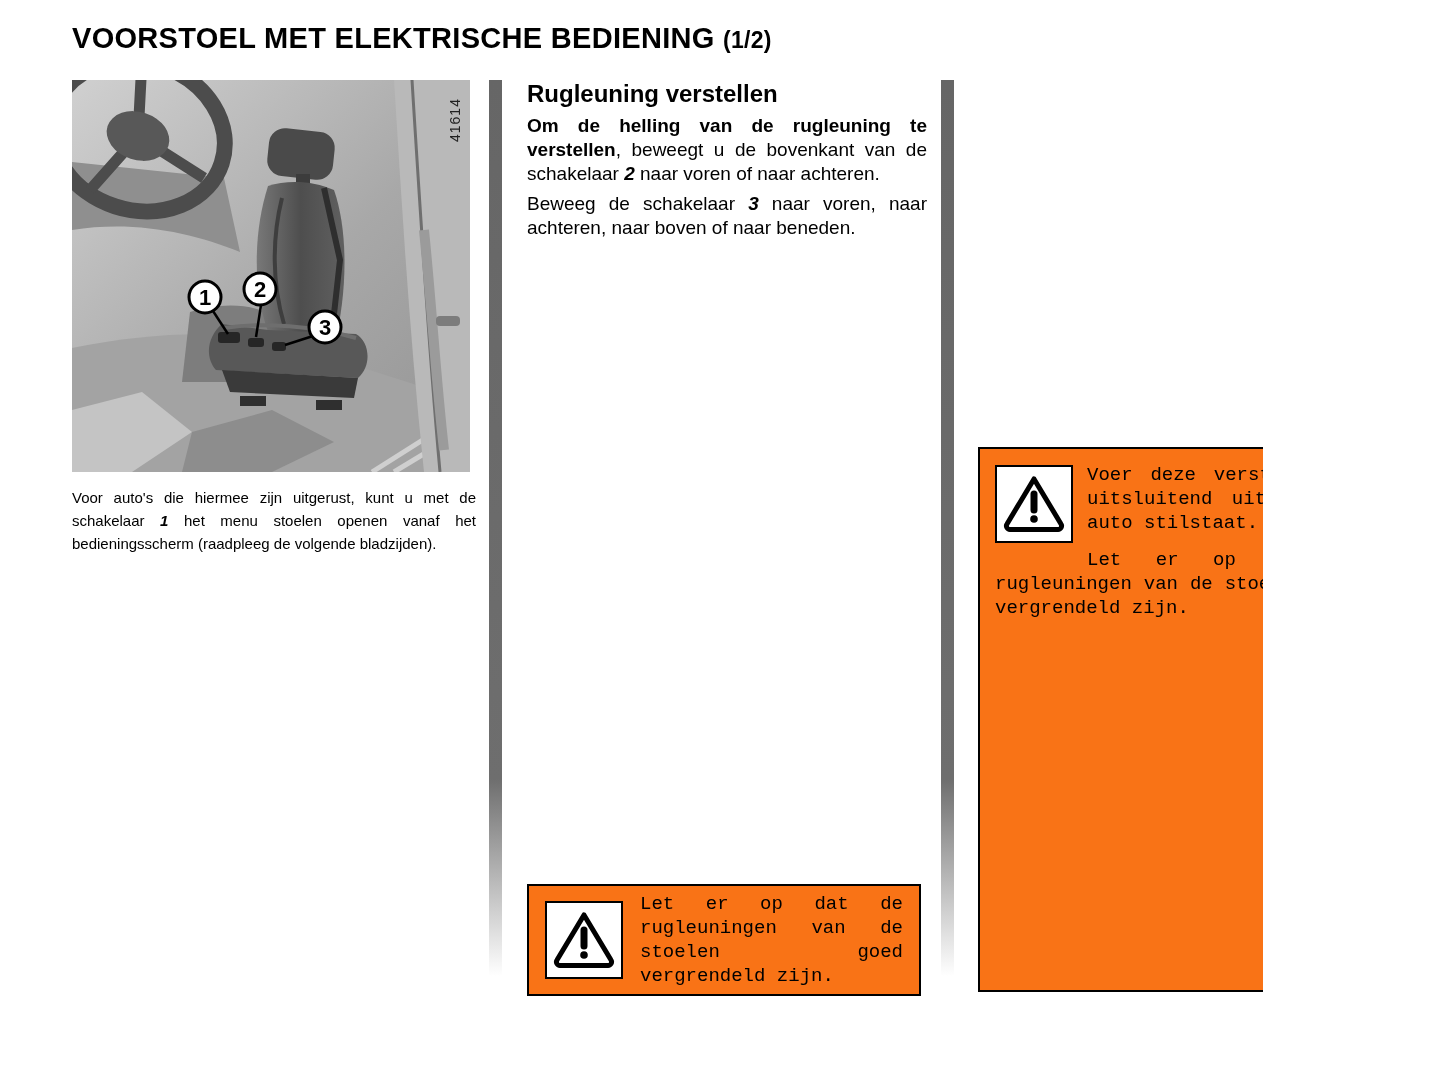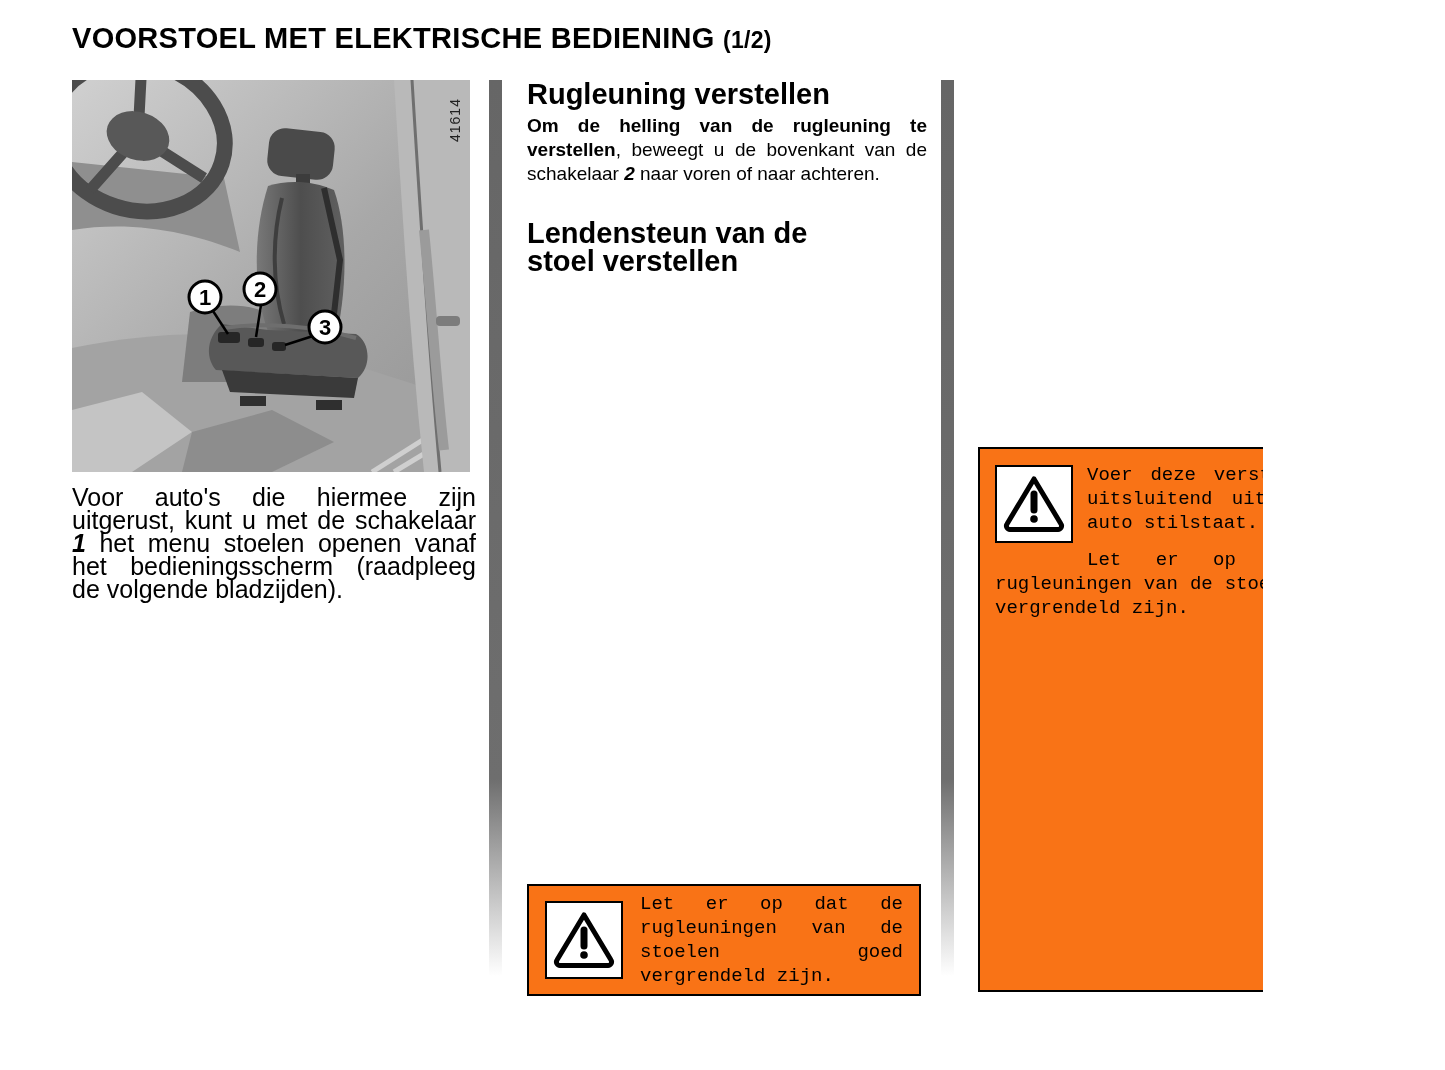--- a/index.html
+++ b/index.html
@@ -30,21 +30,21 @@
     left: 72px; top: 80px;
     width: 398px; height: 392px;
   }
   .figure svg { display: block; width: 100%; height: 100%; }
 
   .caption {
     position: absolute;
     left: 72px; top: 486px;
     width: 404px;
     margin: 0;
-    font-size: 25px;
+    font-size: 15px;
     line-height: 23px;
     text-align: justify;
   }
 
   .vbar {
     position: absolute;
     top: 80px;
     width: 13px;
     height: 896px;
     background: linear-gradient(to bottom, #666666 0%, #6e6e6e 78%, #ffffff 100%);
@@ -52,21 +52,21 @@
   .vbar.left  { left: 489px; }
   .vbar.right { left: 941px; }
 
   .mid {
     position: absolute;
     left: 527px; top: 80px;
     width: 400px;
   }
   .mid h2 {
     margin: 0;
-    font-size: 29px;
+    font-size: 24px;
     line-height: 28px;
     font-weight: 700;
     width: 355px;
   }
   .mid .h2-2 { margin-top: 33px; }
   .mid p.body {
     margin: 6px 0 0;
     font-size: 19px;
     line-height: 24px;
     text-align: justify;
@@ -211,21 +211,21 @@
 
   <p class="caption"><span>Voor auto's die hiermee zijn uitgerust, kunt u met de schakelaar </span><b class="it">1</b><span> het menu stoelen openen vanaf het bedieningsscherm (raadpleeg de volgende bladzijden).</span></p>
 
   <div class="vbar left"></div>
   <div class="vbar right"></div>
 
   <div class="mid">
     <h2>Rugleuning verstellen</h2>
     <p class="body"><b>Om de helling van de rugleuning te verstellen</b><span>, beweegt u de bovenkant van de schakelaar </span><b class="it">2</b><span> naar voren of naar achteren.</span></p>
 
-    <h2 class="h2-2">Lendensteun van de stoel verstellen</h2>
+    <p class="body"><span>Beweeg de schakelaar </span><b class="it">3</b><span> naar voren, naar achteren, naar boven of naar beneden.</span></p>
   </div>
 
   <div class="warnbox mid-warn">
     <span class="warn-icon">
       <svg viewBox="0 0 64 64">
         <path d="M32 7 L59 52 a3.5 3.5 0 0 1 -3 5.4 L8 57.4 a3.5 3.5 0 0 1 -3 -5.4 Z" fill="none" stroke="#000" stroke-width="5" stroke-linejoin="round"></path>
         <path d="M32 22 L32 38" stroke="#000" stroke-width="7" stroke-linecap="round"></path>
         <circle cx="32" cy="47" r="3.8" fill="#000"></circle>
       </svg>
     </span>

